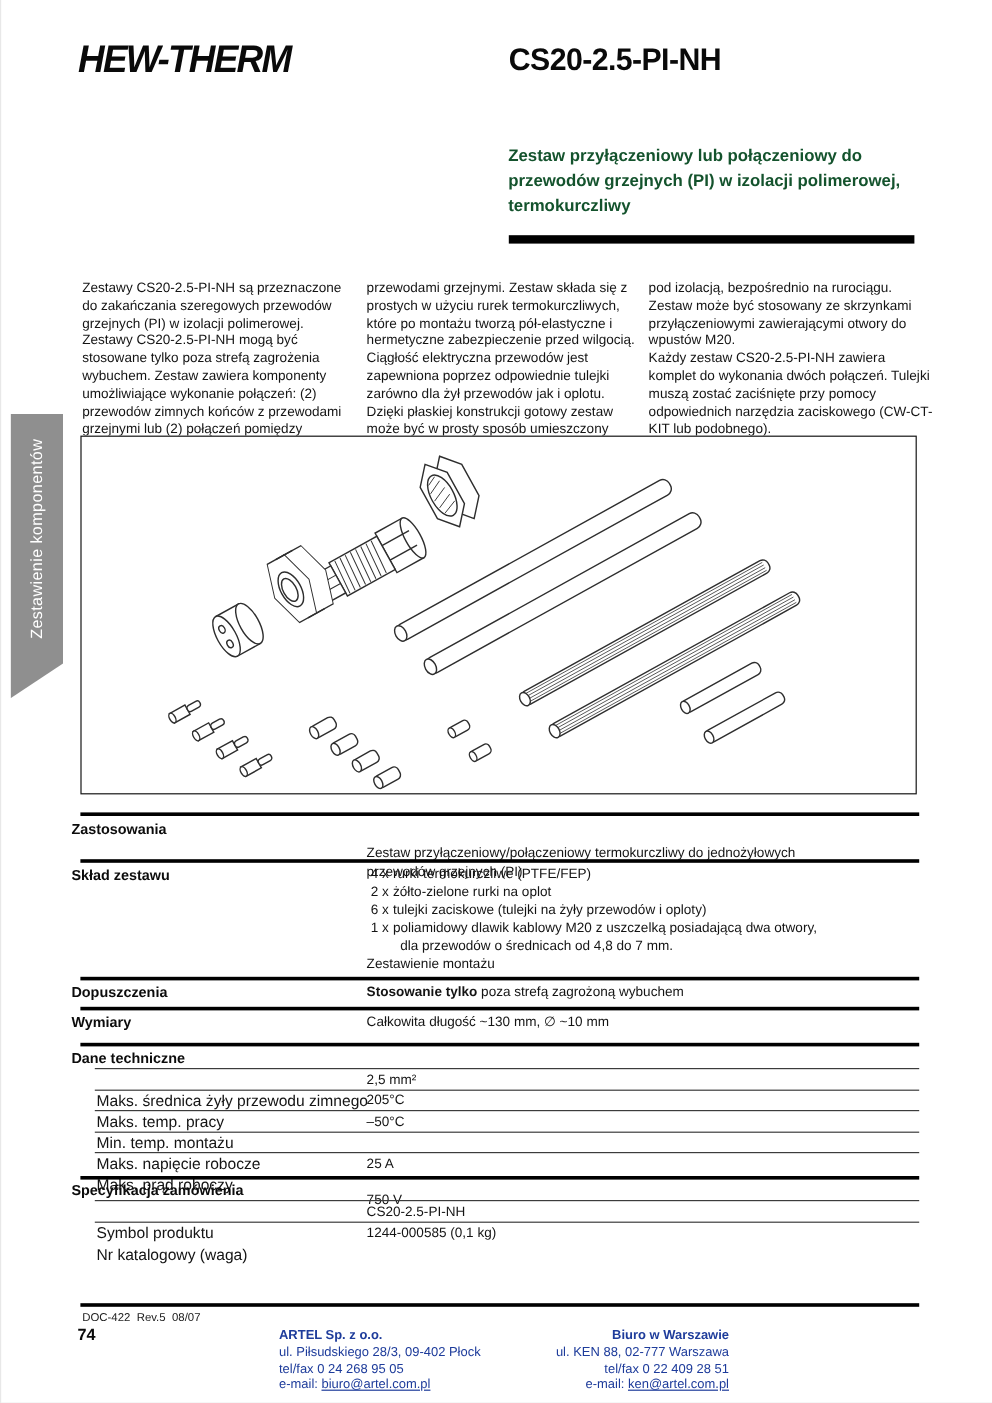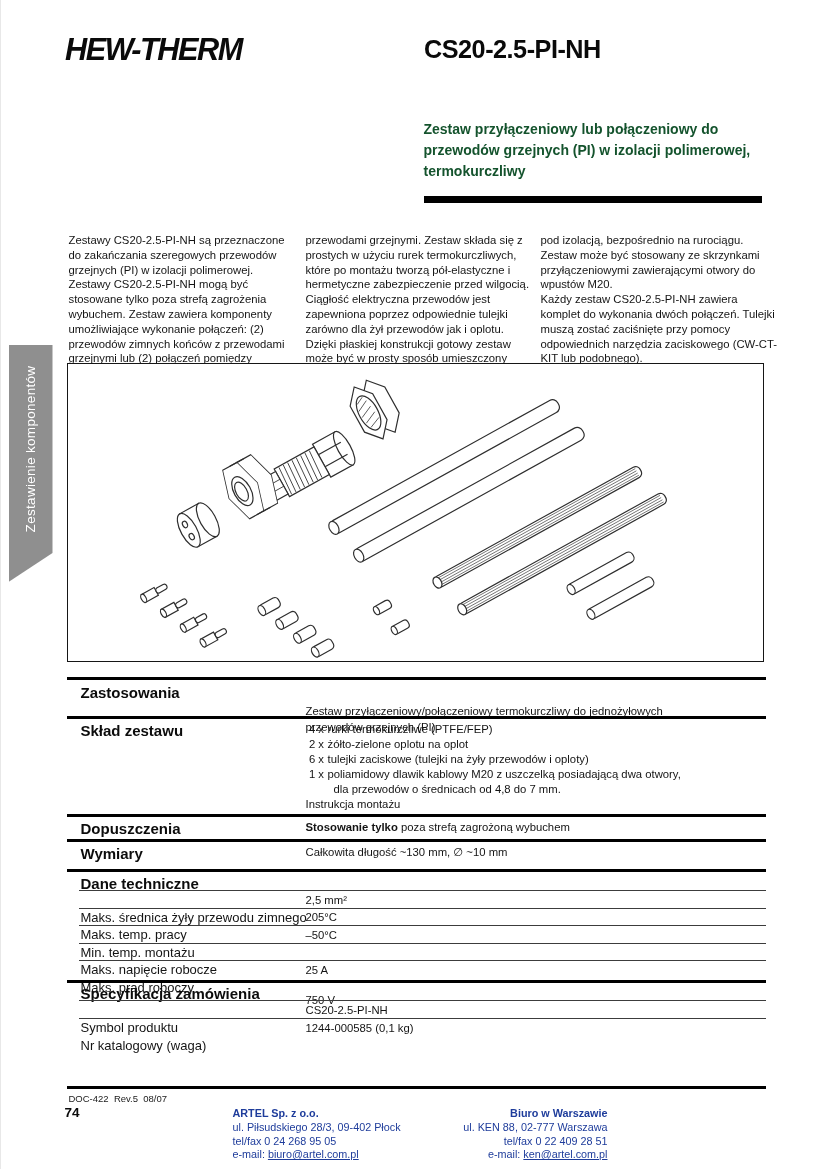--- a/index.html
+++ b/index.html
@@ -41,21 +41,21 @@
     text-align:center; line-height:44px; color:#ffffff; font-size:13.5px;
     letter-spacing:.3px; white-space:nowrap;
   }
   
   .figure-box{ left:66px; top:363px; width:697px; height:299px; border:1.5px solid #161616; box-sizing:border-box; background:#fff;}
   .figure-box svg{ display:block; }
   
   .rule-thick{ left:66px; width:699px; height:2.5px; background:#000; }
   .rule-thin{ left:78px; width:687px; height:1px; background:#3c3c3c; }
   .rule-footer{ left:66px; width:699px; height:3px; background:#000; }
-  .sec-label{ left:80px; font-size:15px; font-weight:700; color:#0c0c0c; white-space:nowrap;}
+  .sec-label{ left:59px; font-size:12px; font-weight:700; color:#0c0c0c; white-space:nowrap;}
   .sec-value{ left:305px; font-size:11.3px; line-height:15.5px; color:#141414;}
   .row-label{ left:80px; font-size:13px; color:#141414; white-space:nowrap;margin-top:16px;}
   .row-value{ left:305px; font-size:11.3px; color:#141414; white-space:nowrap;}
   .kit-list{ left:305px; width:470px; font-size:11.3px; line-height:15px; color:#141414;text-align:center;}
   .kit-line{ display:flex; }
   .kit-qty{ width:22px; flex:0 0 22px; }
   .kit-line.indent{ padding-left:28px; }
   .bold{ font-weight:700; }
   
   .doc-ref{ left:68px; top:1093px; font-size:9.5px; color:#1a1a1a; white-space:pre;}
@@ -239,35 +239,35 @@
   <div class="abs rule-thick" style="top:716px"></div>
 
   <div class="abs sec-label" style="top:722px">Skład zestawu</div>
   <div class="abs kit-list" style="top:722px">
     <div class="kit-line">
       <span class="kit-qty">4 x</span>
       <span>rurki termokurczliwe (PTFE/FEP)</span>
     </div>
     <div class="kit-line">
       <span class="kit-qty">2 x</span>
-      <span>żółto-zielone oplotu na oplot</span>
+      <span>żółto-zielone rurki na oplot</span>
     </div>
     <div class="kit-line">
       <span class="kit-qty">6 x</span>
       <span>tulejki zaciskowe (tulejki na żyły przewodów i oploty)</span>
     </div>
     <div class="kit-line">
       <span class="kit-qty">1 x</span>
       <span>poliamidowy dlawik kablowy M20 z uszczelką posiadającą dwa otwory,</span>
     </div>
     <div class="kit-line indent">
       <span>dla przewodów o średnicach od 4,8 do 7 mm.</span>
     </div>
     <div class="kit-line">
-      <span>Instrukcja montażu</span>
+      <span>Zestawienie montażu</span>
     </div>
   </div>
 
   <div class="abs rule-thick" style="top:814px"></div>
 
   <div class="abs sec-label" style="top:820px">Dopuszczenia</div>
   <div class="abs sec-value" style="top:820px; width:450px;">
     <span class="bold">Stosowanie tylko</span><span> poza strefą zagrożoną wybuchem</span>
   </div>
 

